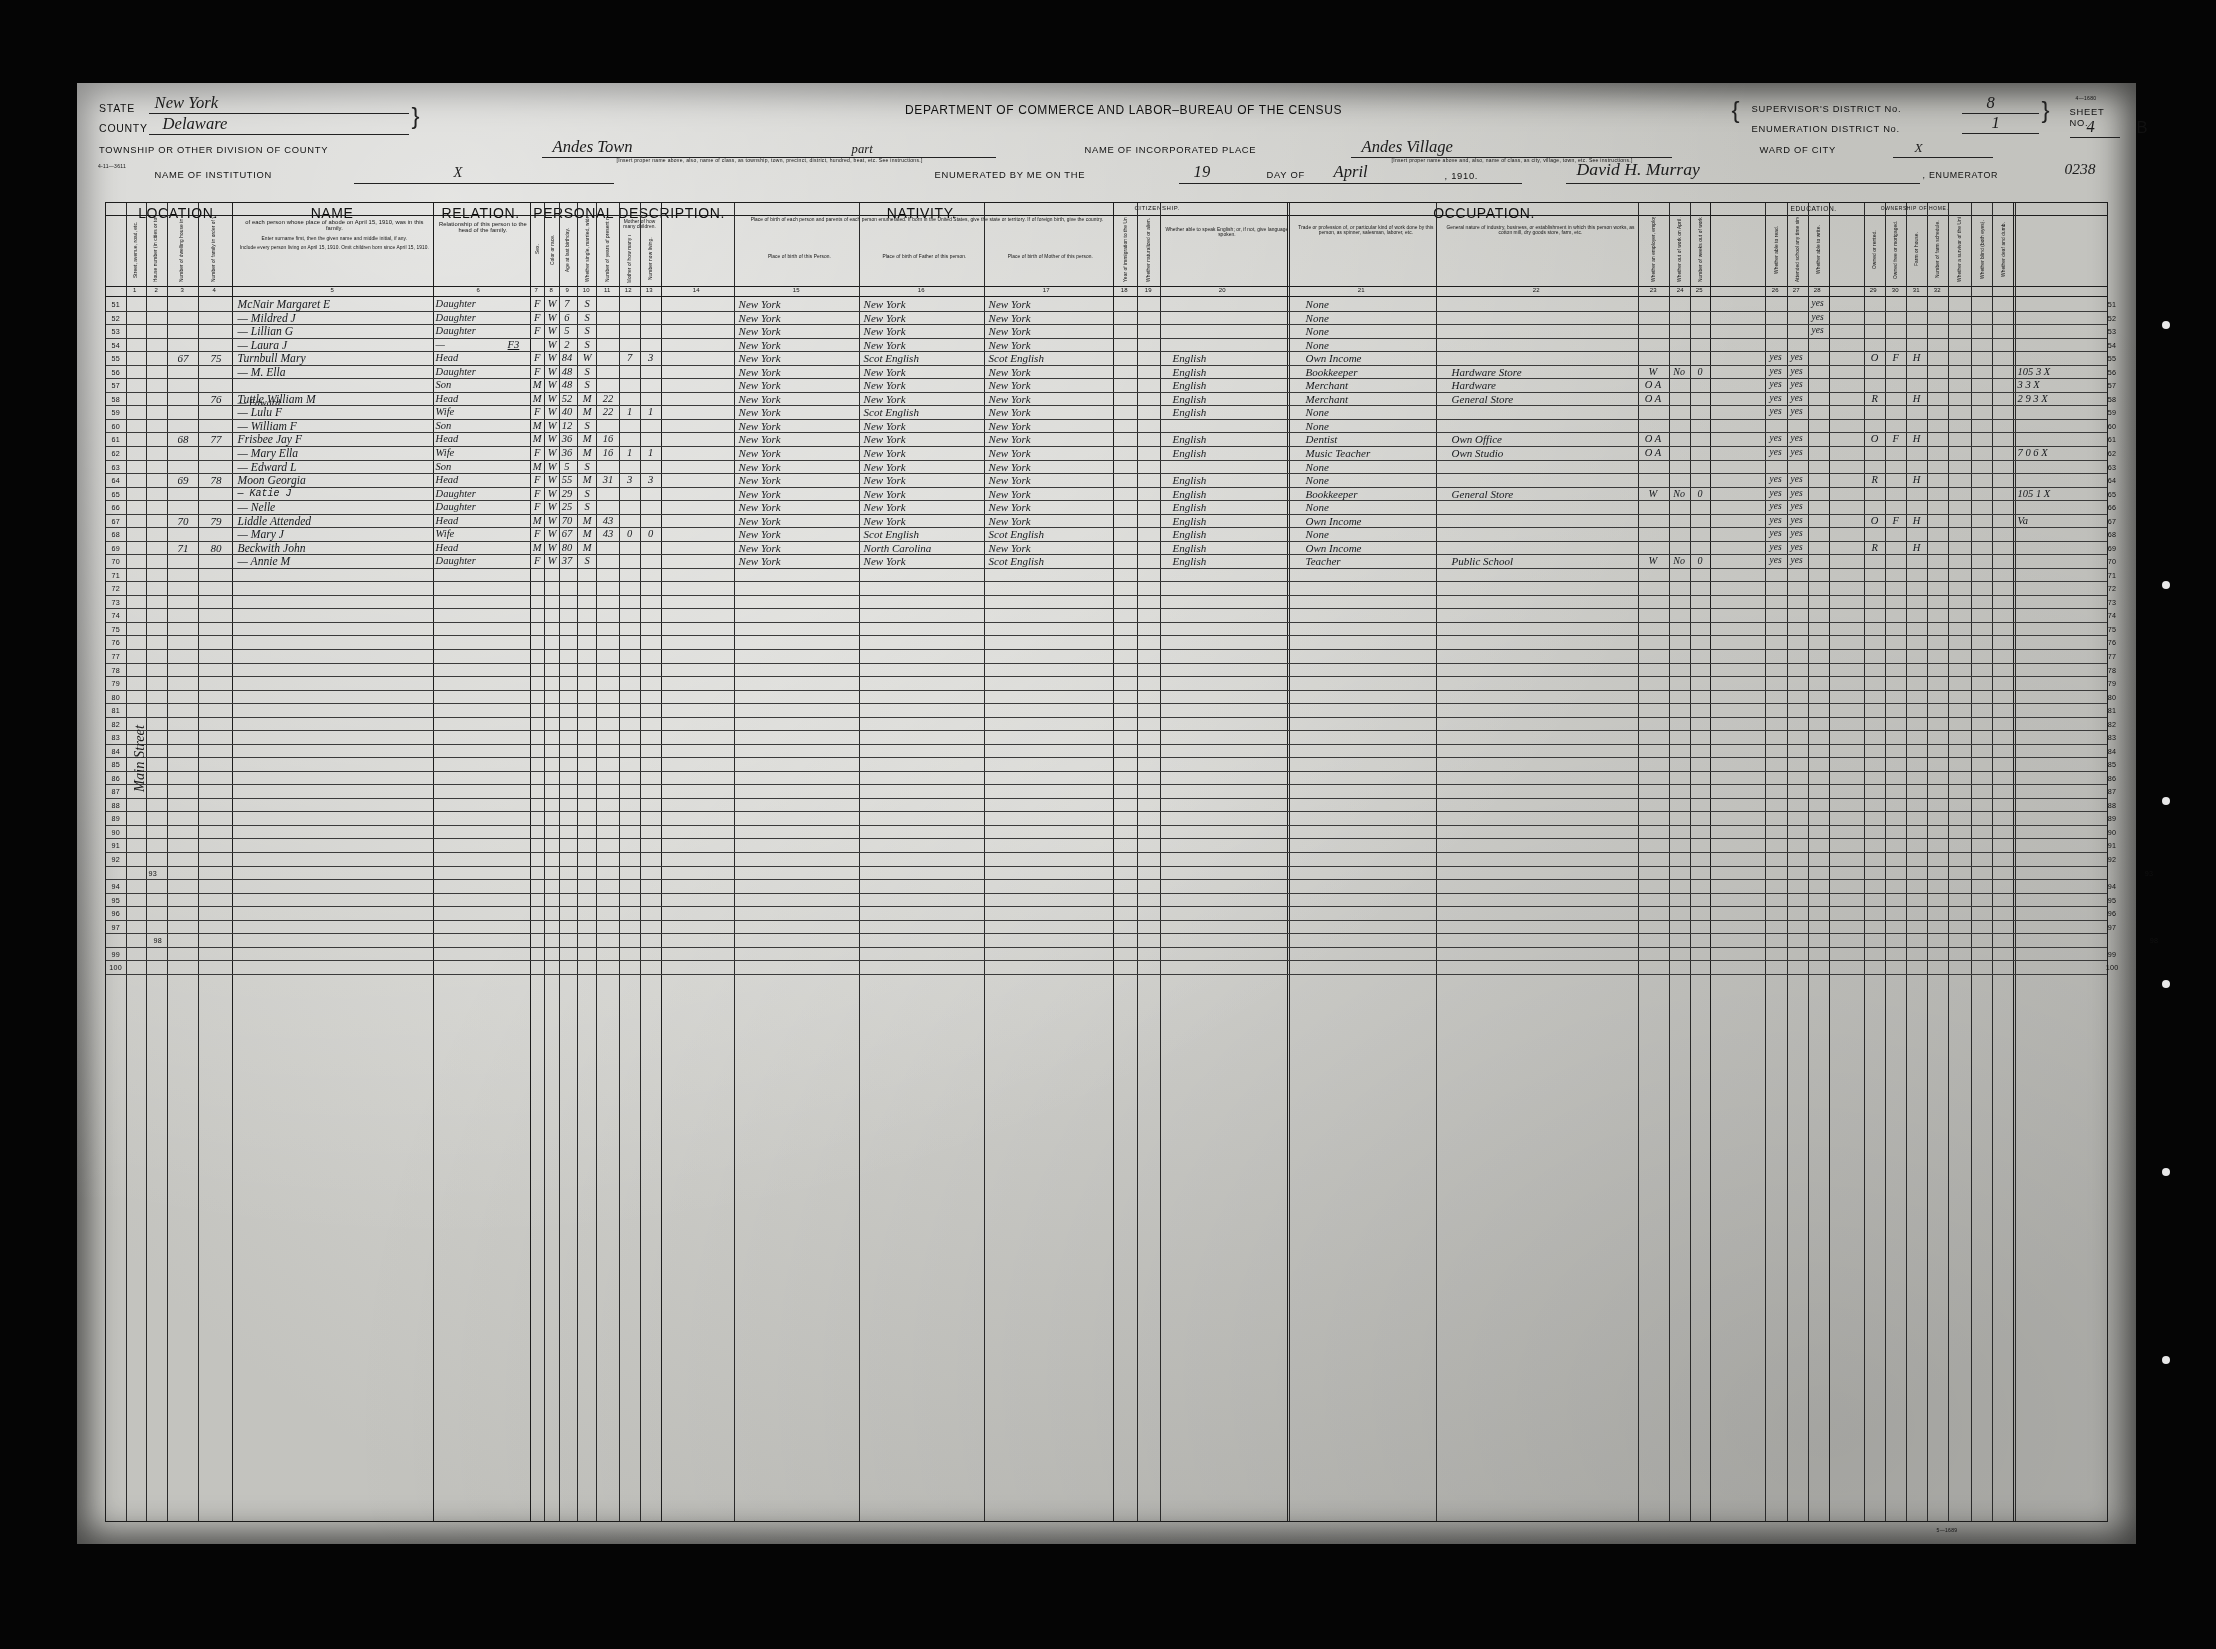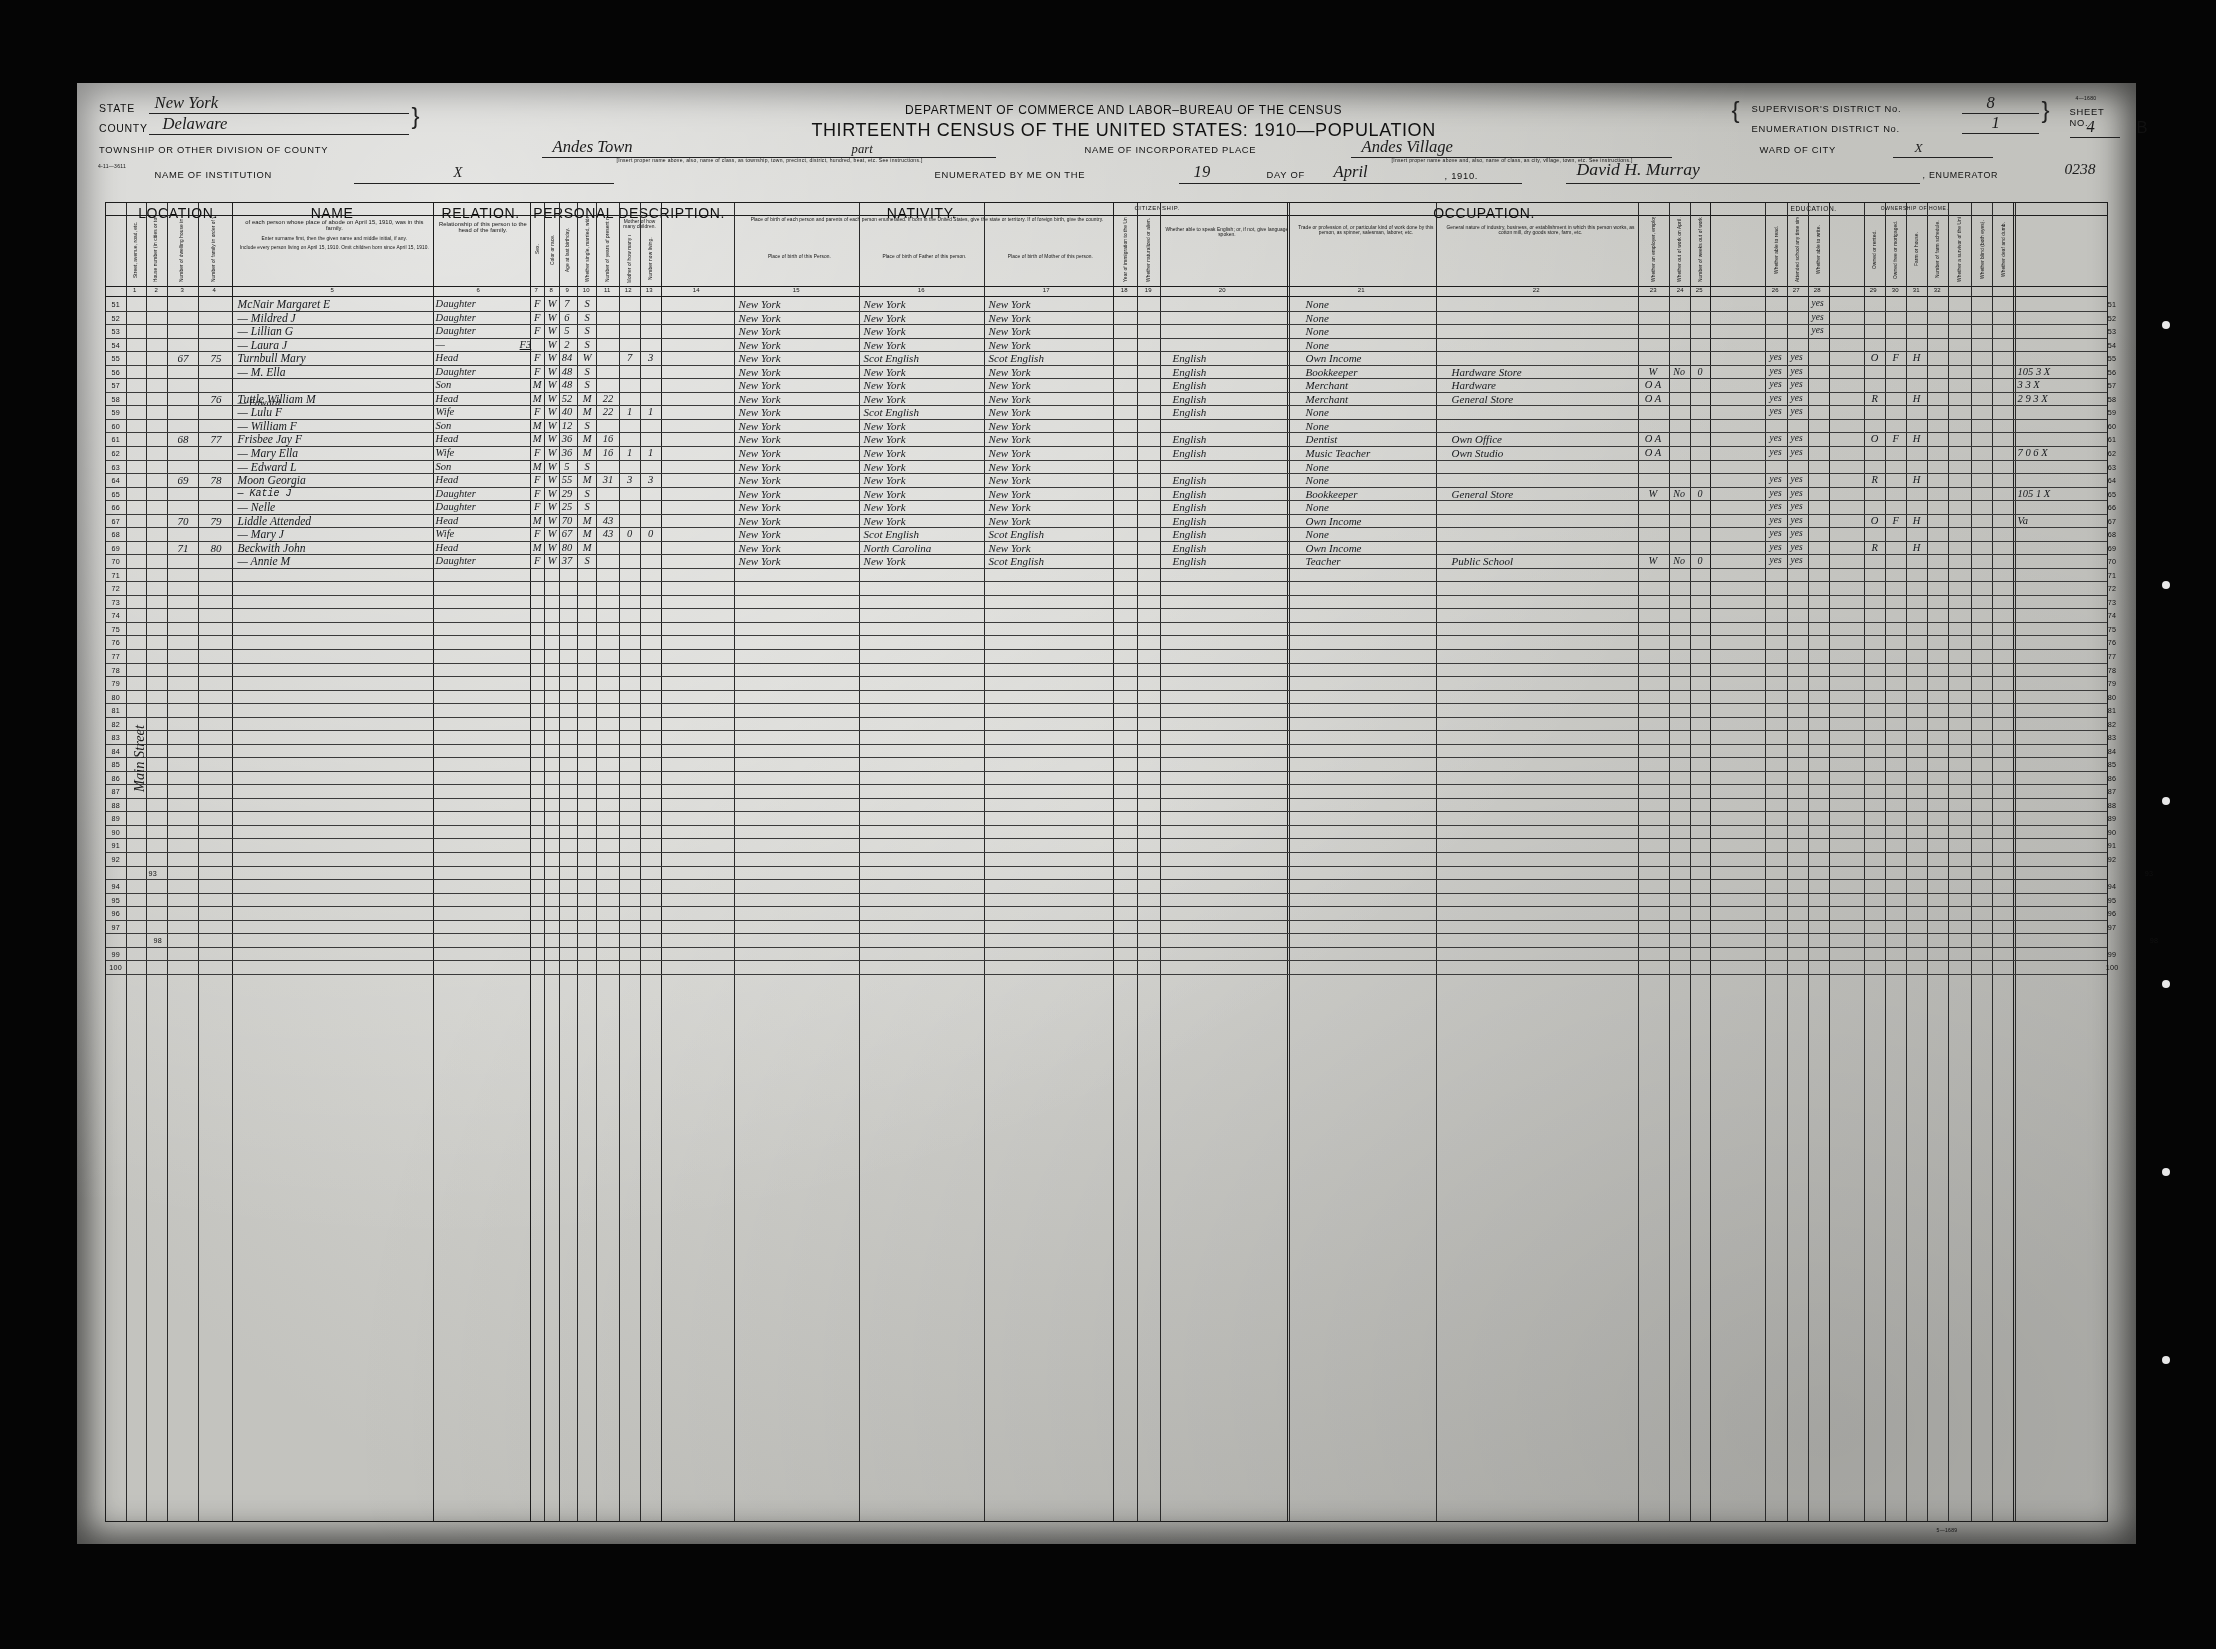--- a/index.html
+++ b/index.html
@@ -103,21 +103,20 @@
         <div class="hand hw" style="left:1240px;top:68px;">April</div>
         <div class="prt lbl" style="left:1351px;top:76px;font-size:9.4px;">, 1910.</div>
         <div class="ul" style="left:1085px;top:89px;width:343px;"></div>
 
         <div class="hand hw" style="left:1483px;top:65px;font-size:17.7px;">David H. Murray</div>
         <div class="ul" style="left:1472px;top:89px;width:354px;"></div>
         <div class="prt lbl" style="left:1829px;top:76px;font-size:8.9px;">, ENUMERATOR</div>
         <div class="hand hw" style="left:1971px;top:66px;font-size:15.5px;">0238</div>
 
         <div class="prt title1">DEPARTMENT OF COMMERCE AND LABOR–BUREAU OF THE CENSUS</div>
-        <div class="prt title2">THIRTEENTH CENSUS OF THE UNITED STATES: 1910—POPULATION</div>
 
         <div class="brace" style="left:1638px;top:2.2px;">{</div>
         <div class="prt lbl" style="left:1658px;top:8.9px;font-size:9.4px;">SUPERVISOR'S DISTRICT No.</div>
         <div class="ul" style="left:1868px;top:19px;width:77px;"></div>
         <div class="hand hw" style="left:1893px;top:-1.1px;">8</div>
 
         <div class="prt lbl" style="left:1658px;top:29px;font-size:9.4px;">ENUMERATION DISTRICT No.</div>
         <div class="ul" style="left:1868px;top:39px;width:77px;"></div>
         <div class="hand hw" style="left:1898px;top:19px;">1</div>
         <div class="brace" style="left:1948px;top:2.2px;">}</div>
@@ -390,21 +389,21 @@
               <div class="cell e" style="left: 883px; top: 0.6px; font-size: 11px;">New York</div>
               <div class="cell e" style="left: 1200px; top: 0.6px; font-size: 11px;">None</div>
               <div class="cell e" style="left: 1702px; top: 0.6px; font-size: 9.4px; width: 20px; text-align: center;">yes</div>
             </div>
             <div class="hline" style="top: 148px;"></div>
             <div style="position: absolute; left: 0px; right: 0px; top: 135px; height: 13.5px;">
               <div class="prt rown" style="left: 0.6px; top: 2.8px;">54</div>
               <div class="prt rown" style="left: 1997px; top: 2.8px;">54</div>
               <div class="cell e" style="left: 132px; top: 0.6px; font-size: 11.6px;">—   Laura J</div>
               <div class="cell e" style="left: 330px; top: 0.6px; font-size: 10.5px;">—</div>
-              <div class="cell e" style="left: 414px; top: 0.6px; font-size: 10.5px; width: 13.3px;  text-decoration: underline;">F3</div>
+              <div class="cell e" style="left: 402px; top: 0.6px; font-size: 10.5px; width: 13.3px;  text-decoration: underline;">F3</div>
               <div class="cell e" style="left: 440px; top: 0.6px; font-size: 10.5px; width: 13.3px; text-align: center;">W</div>
               <div class="cell e" style="left: 453px; top: 0.6px; font-size: 10.5px; width: 16.6px; text-align: center;">2</div>
               <div class="cell e" style="left: 472px; top: 0.6px; font-size: 10.5px; width: 19px; text-align: center;">S</div>
               <div class="cell e" style="left: 633px; top: 0.6px; font-size: 11px;">New York</div>
               <div class="cell e" style="left: 758px; top: 0.6px; font-size: 11px;">New York</div>
               <div class="cell e" style="left: 883px; top: 0.6px; font-size: 11px;">New York</div>
               <div class="cell e" style="left: 1200px; top: 0.6px; font-size: 11px;">None</div>
             </div>
             <div class="hline" style="top: 162px;"></div>
             <div style="position: absolute; left: 0px; right: 0px; top: 148px; height: 13.5px;">

